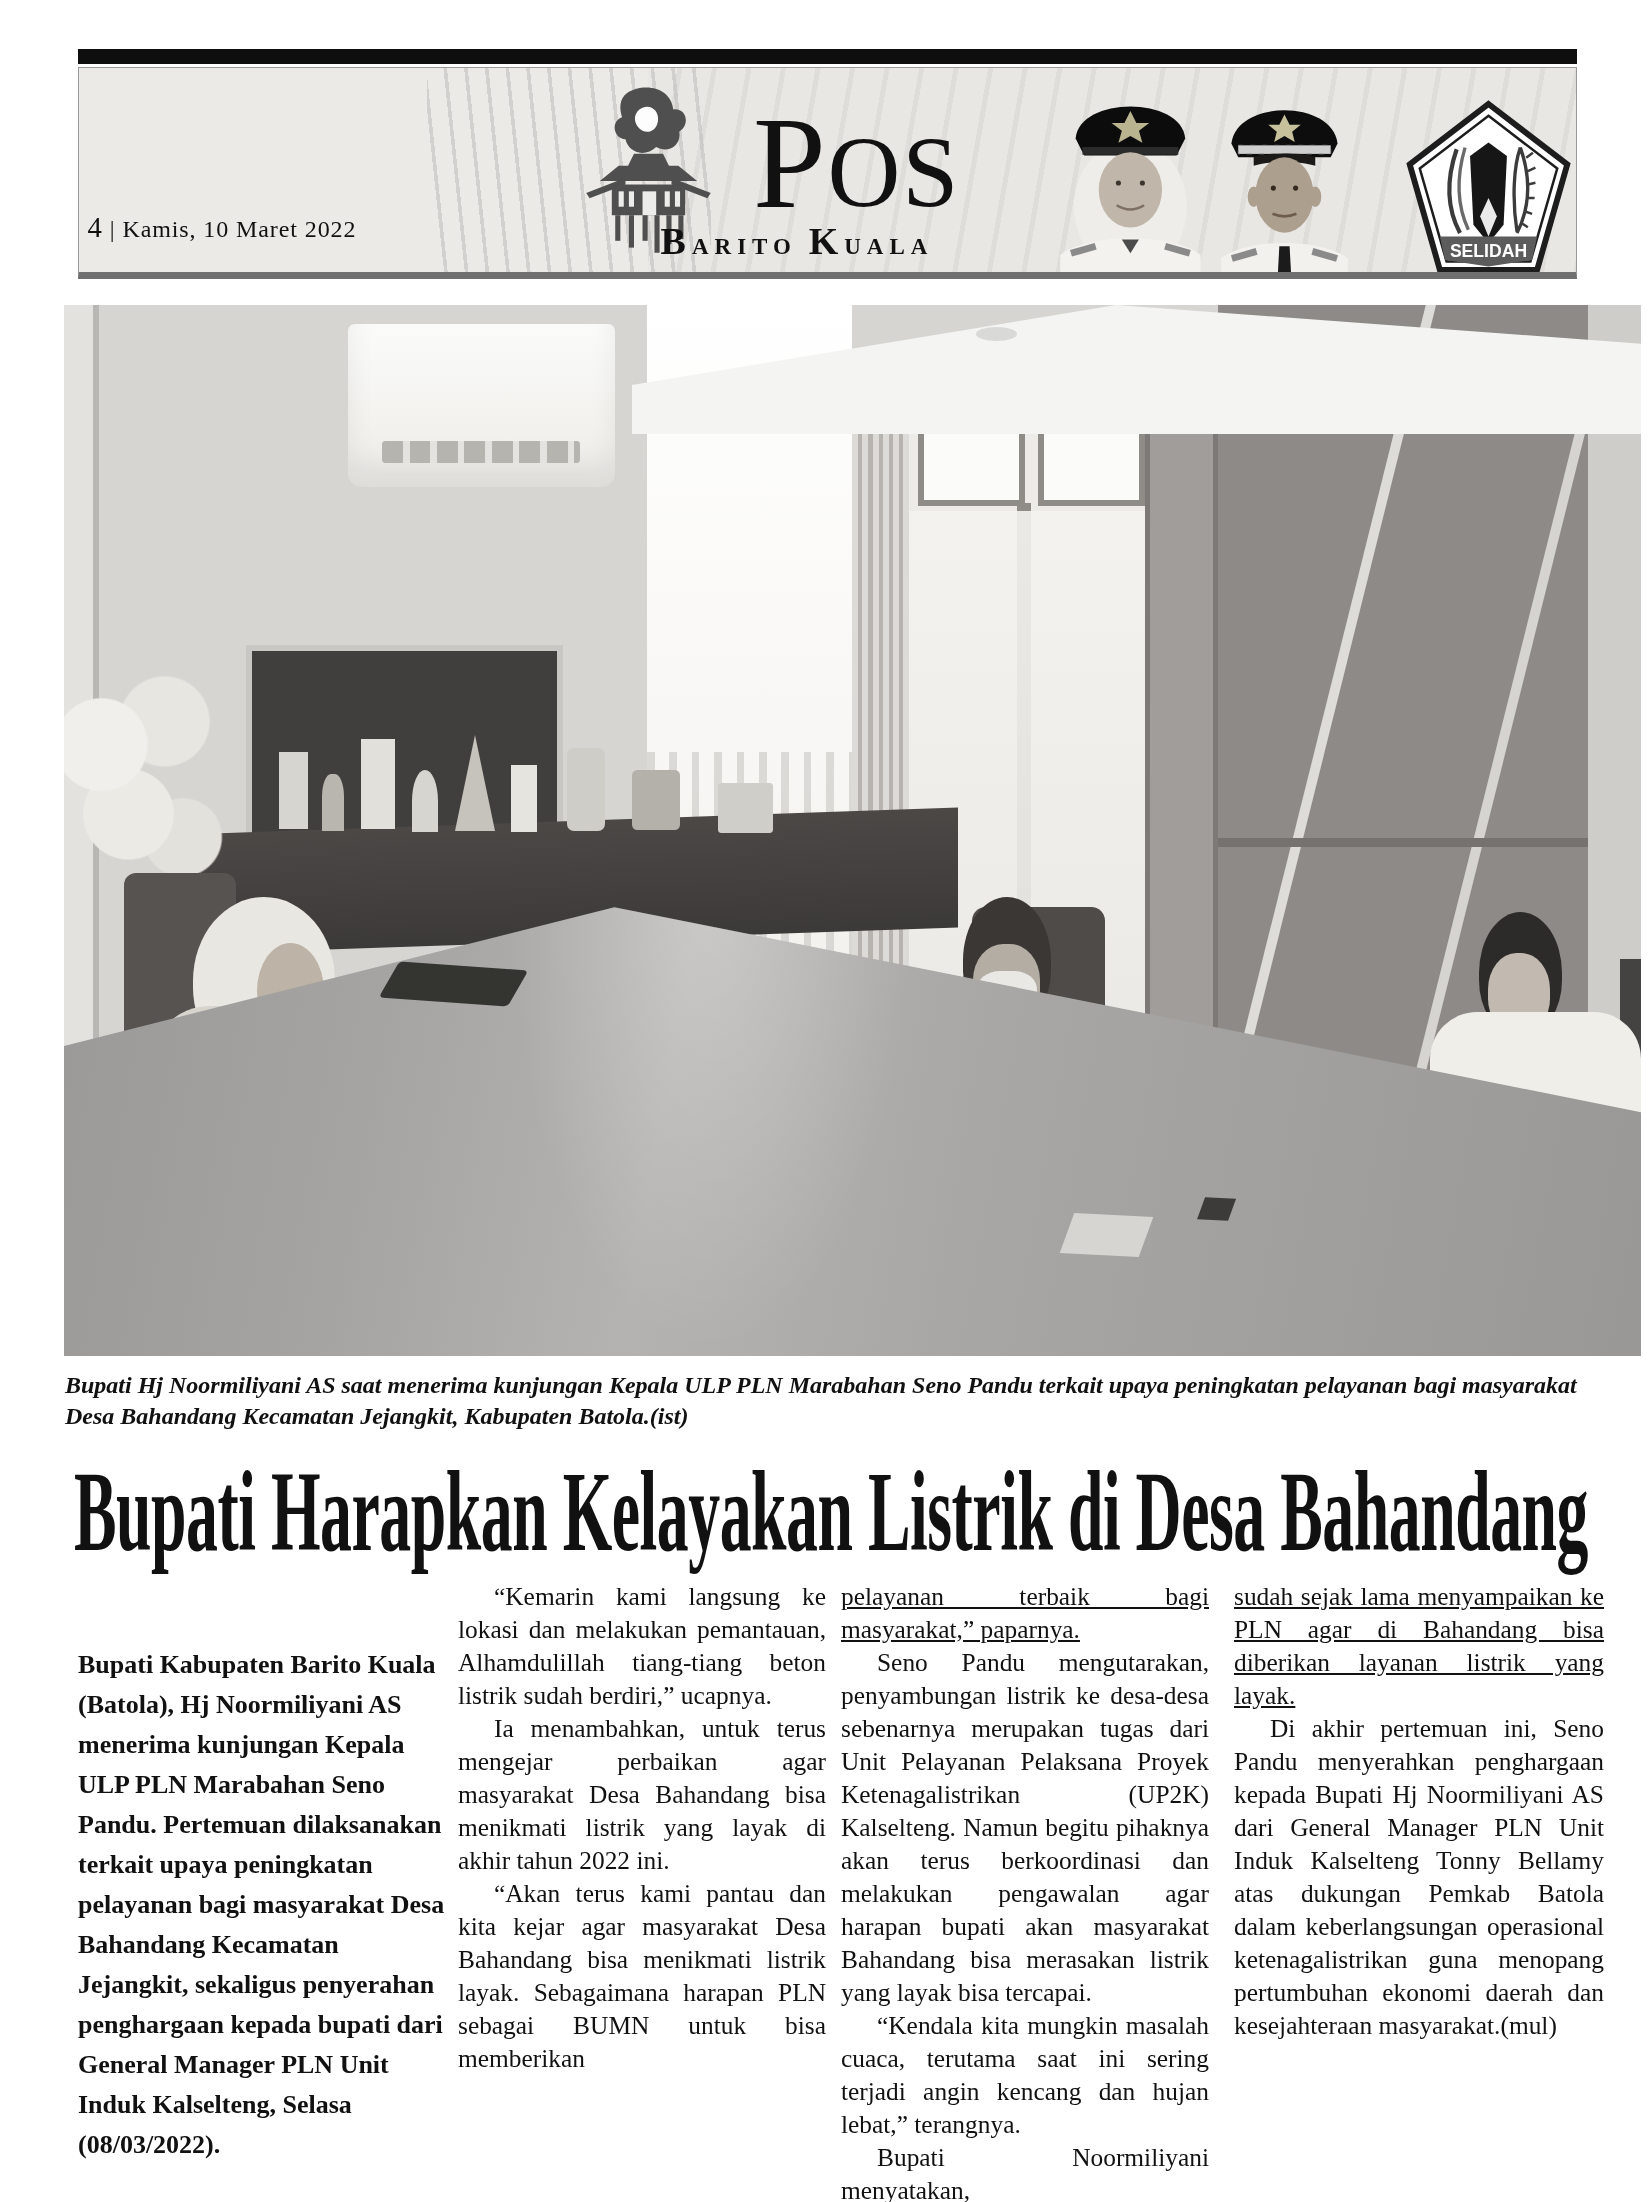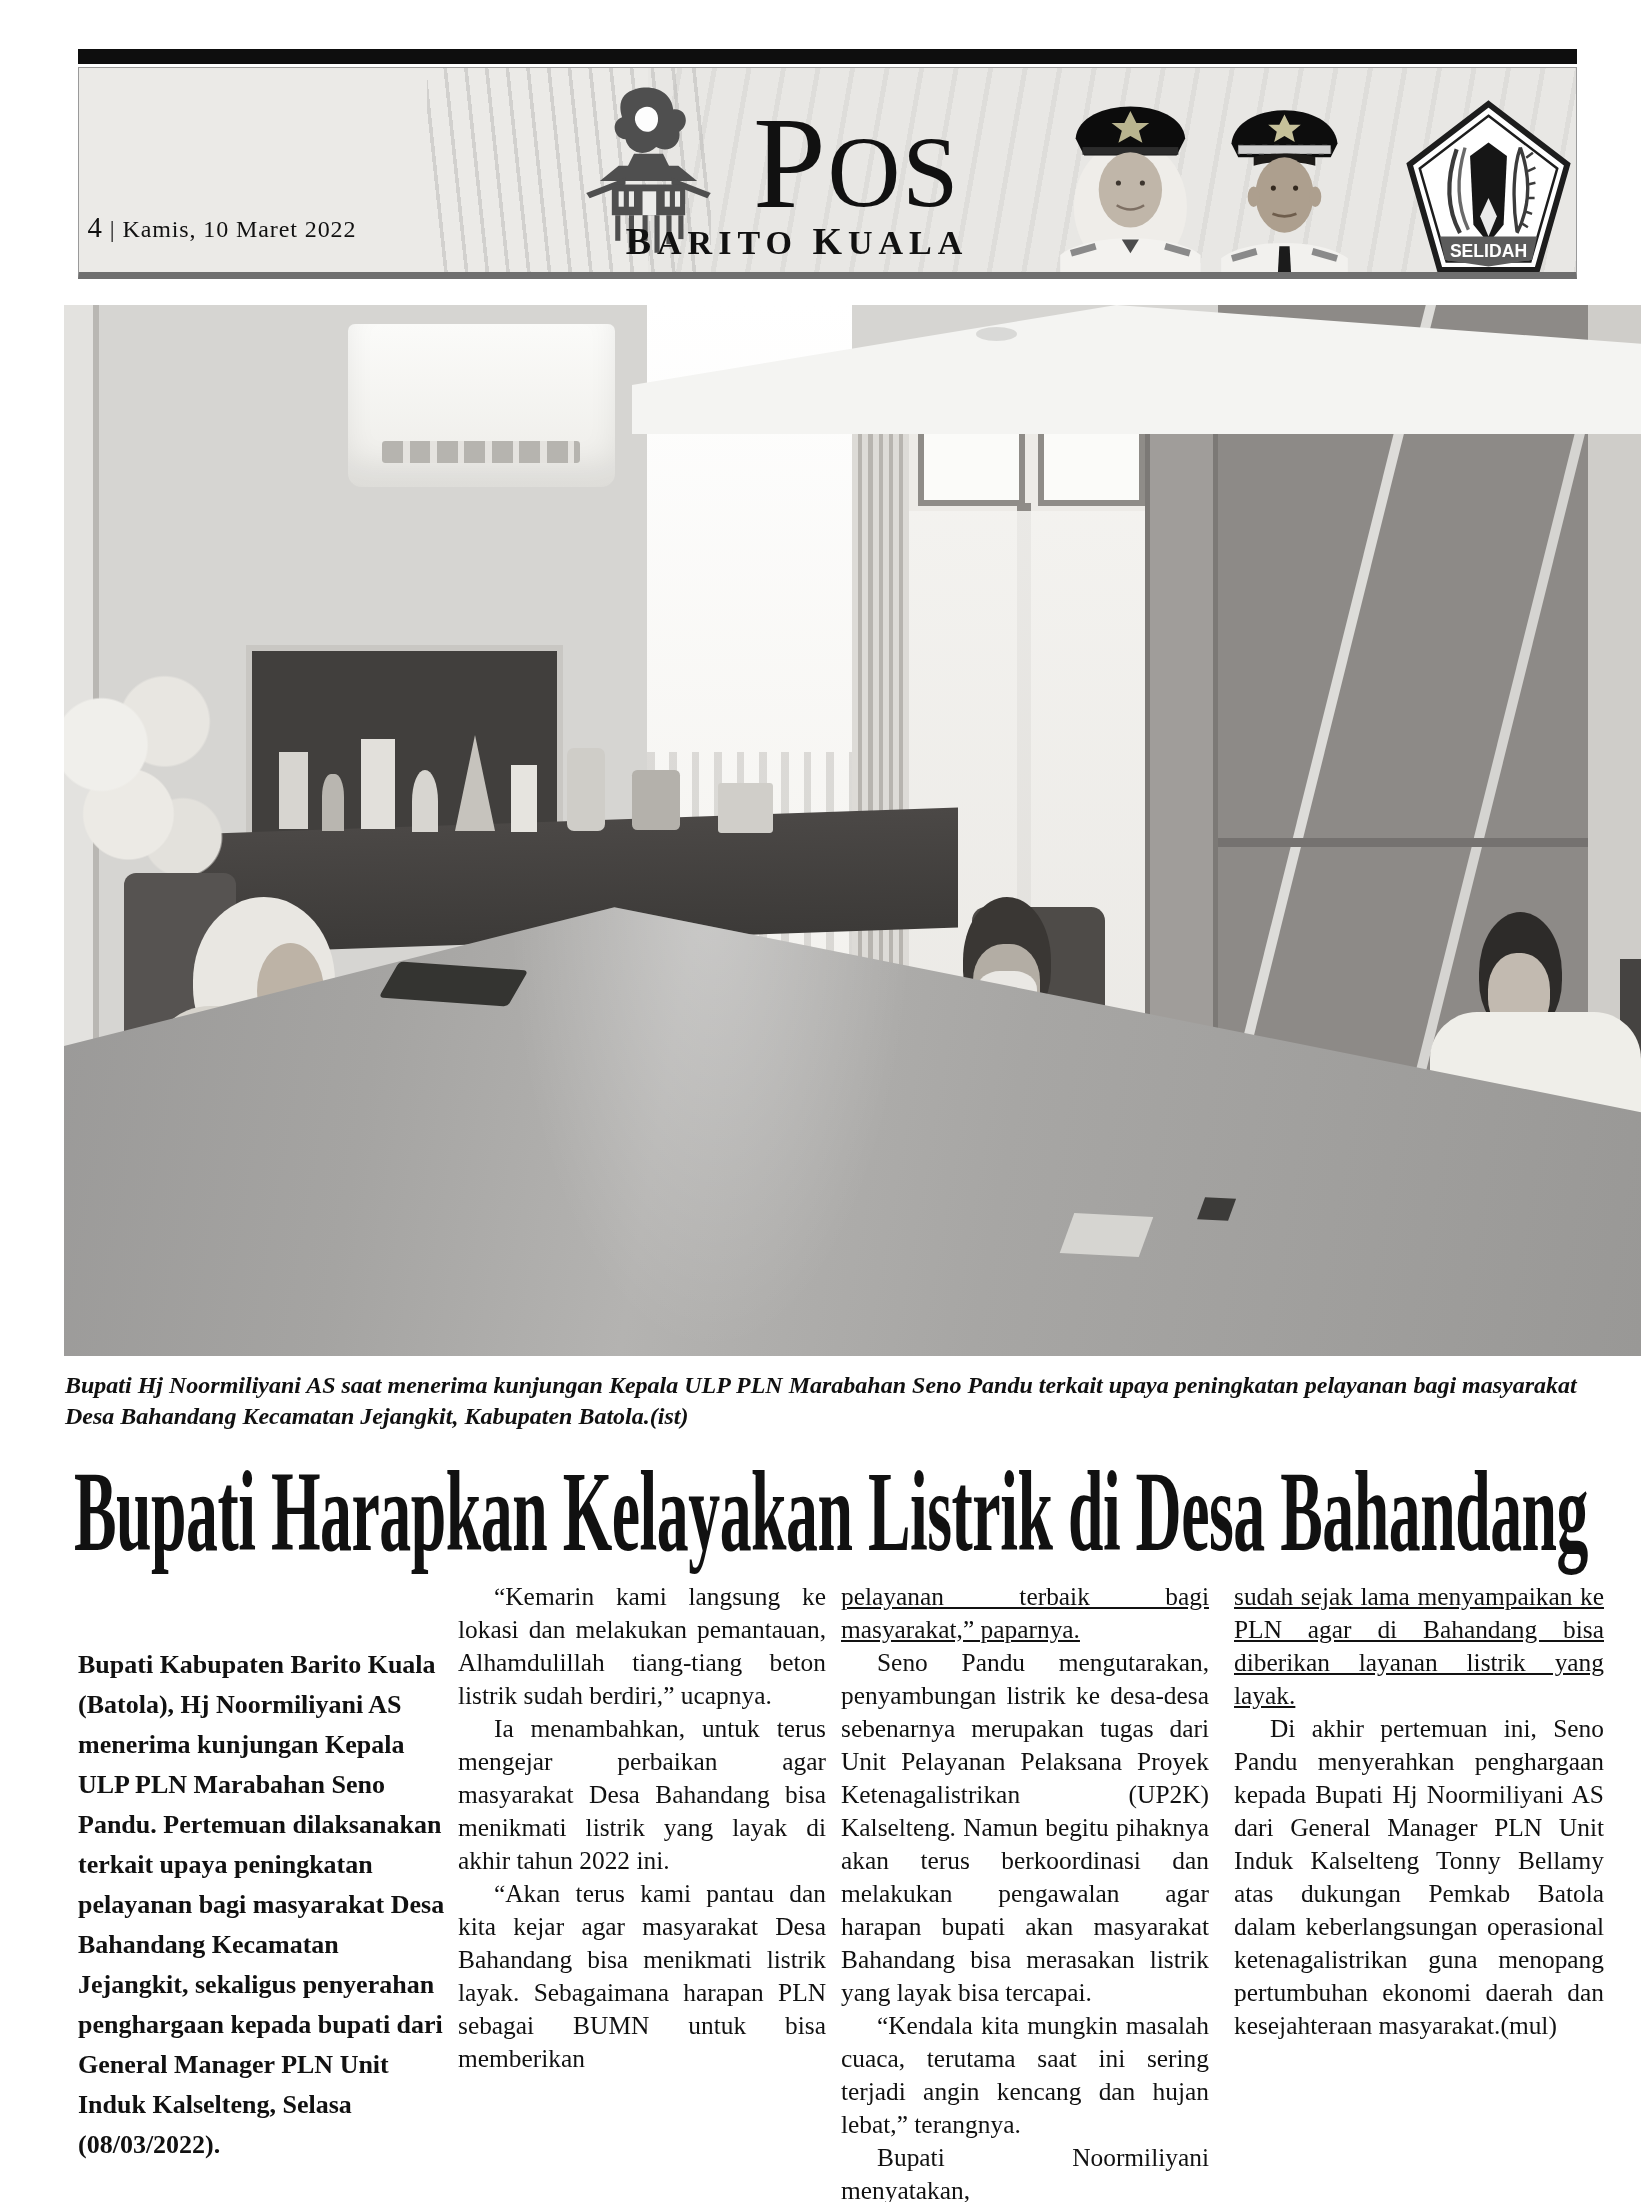--- a/index.html
+++ b/index.html
@@ -14,21 +14,21 @@
       background:repeating-linear-gradient(100deg,#e6e5e3 0 29px,#d2d1cf 29px 34px),
                  repeating-linear-gradient(10deg,rgba(255,255,255,.5) 0 52px,rgba(190,190,188,.35) 52px 77px);}
   .mh-bridge{position:absolute;left:348px;top:0;width:284px;height:100%;opacity:.55;
       background:repeating-linear-gradient(84deg,transparent 0 17px,#bdbcba 17px 20.6px);}
   .brand{position:absolute;left:29px;top:29px;white-space:nowrap;letter-spacing:1.7px;}
   .brand .big{font-size:131px;line-height:1;font-weight:400;}
   .brand .small{font-size:101px;line-height:1;font-weight:400;}
   .brand-right{left:674px;}
   .subtitle{position:absolute;left:533px;top:151px;width:370px;text-align:center;white-space:nowrap;
             letter-spacing:6px;font-weight:700;}
-  .subtitle .big{font-size:38px;} .subtitle .small{font-size:34px;}
+  .subtitle .big{font-size:38px;} .subtitle .small{font-size:23px;}
   .dateline{position:absolute;left:8.6px;top:143px;font-size:24px;letter-spacing:0.9px;}
   .dateline::first-letter{font-size:1.2em;}
   .mh-house{position:absolute;left:497px;top:17px;width:145px;height:176px;}
   .mh-portraits{position:absolute;left:946px;top:1.7px;width:370px;height:208px;}
   .mh-emblem{position:absolute;left:1325px;top:31px;width:169px;height:176px;}
   
   .photo{position:absolute;left:64px;top:305px;width:1577px;height:1051px;background:#d6d5d2;overflow:hidden;}
   .photo *{position:absolute;}
   .ph-leftpillar{left:0;top:0;width:29px;height:100%;background:#e3e2df;border-right:6px solid #b9b7b3;}
   .ph-win-bright{left:583px;top:0;width:205px;height:964px;

